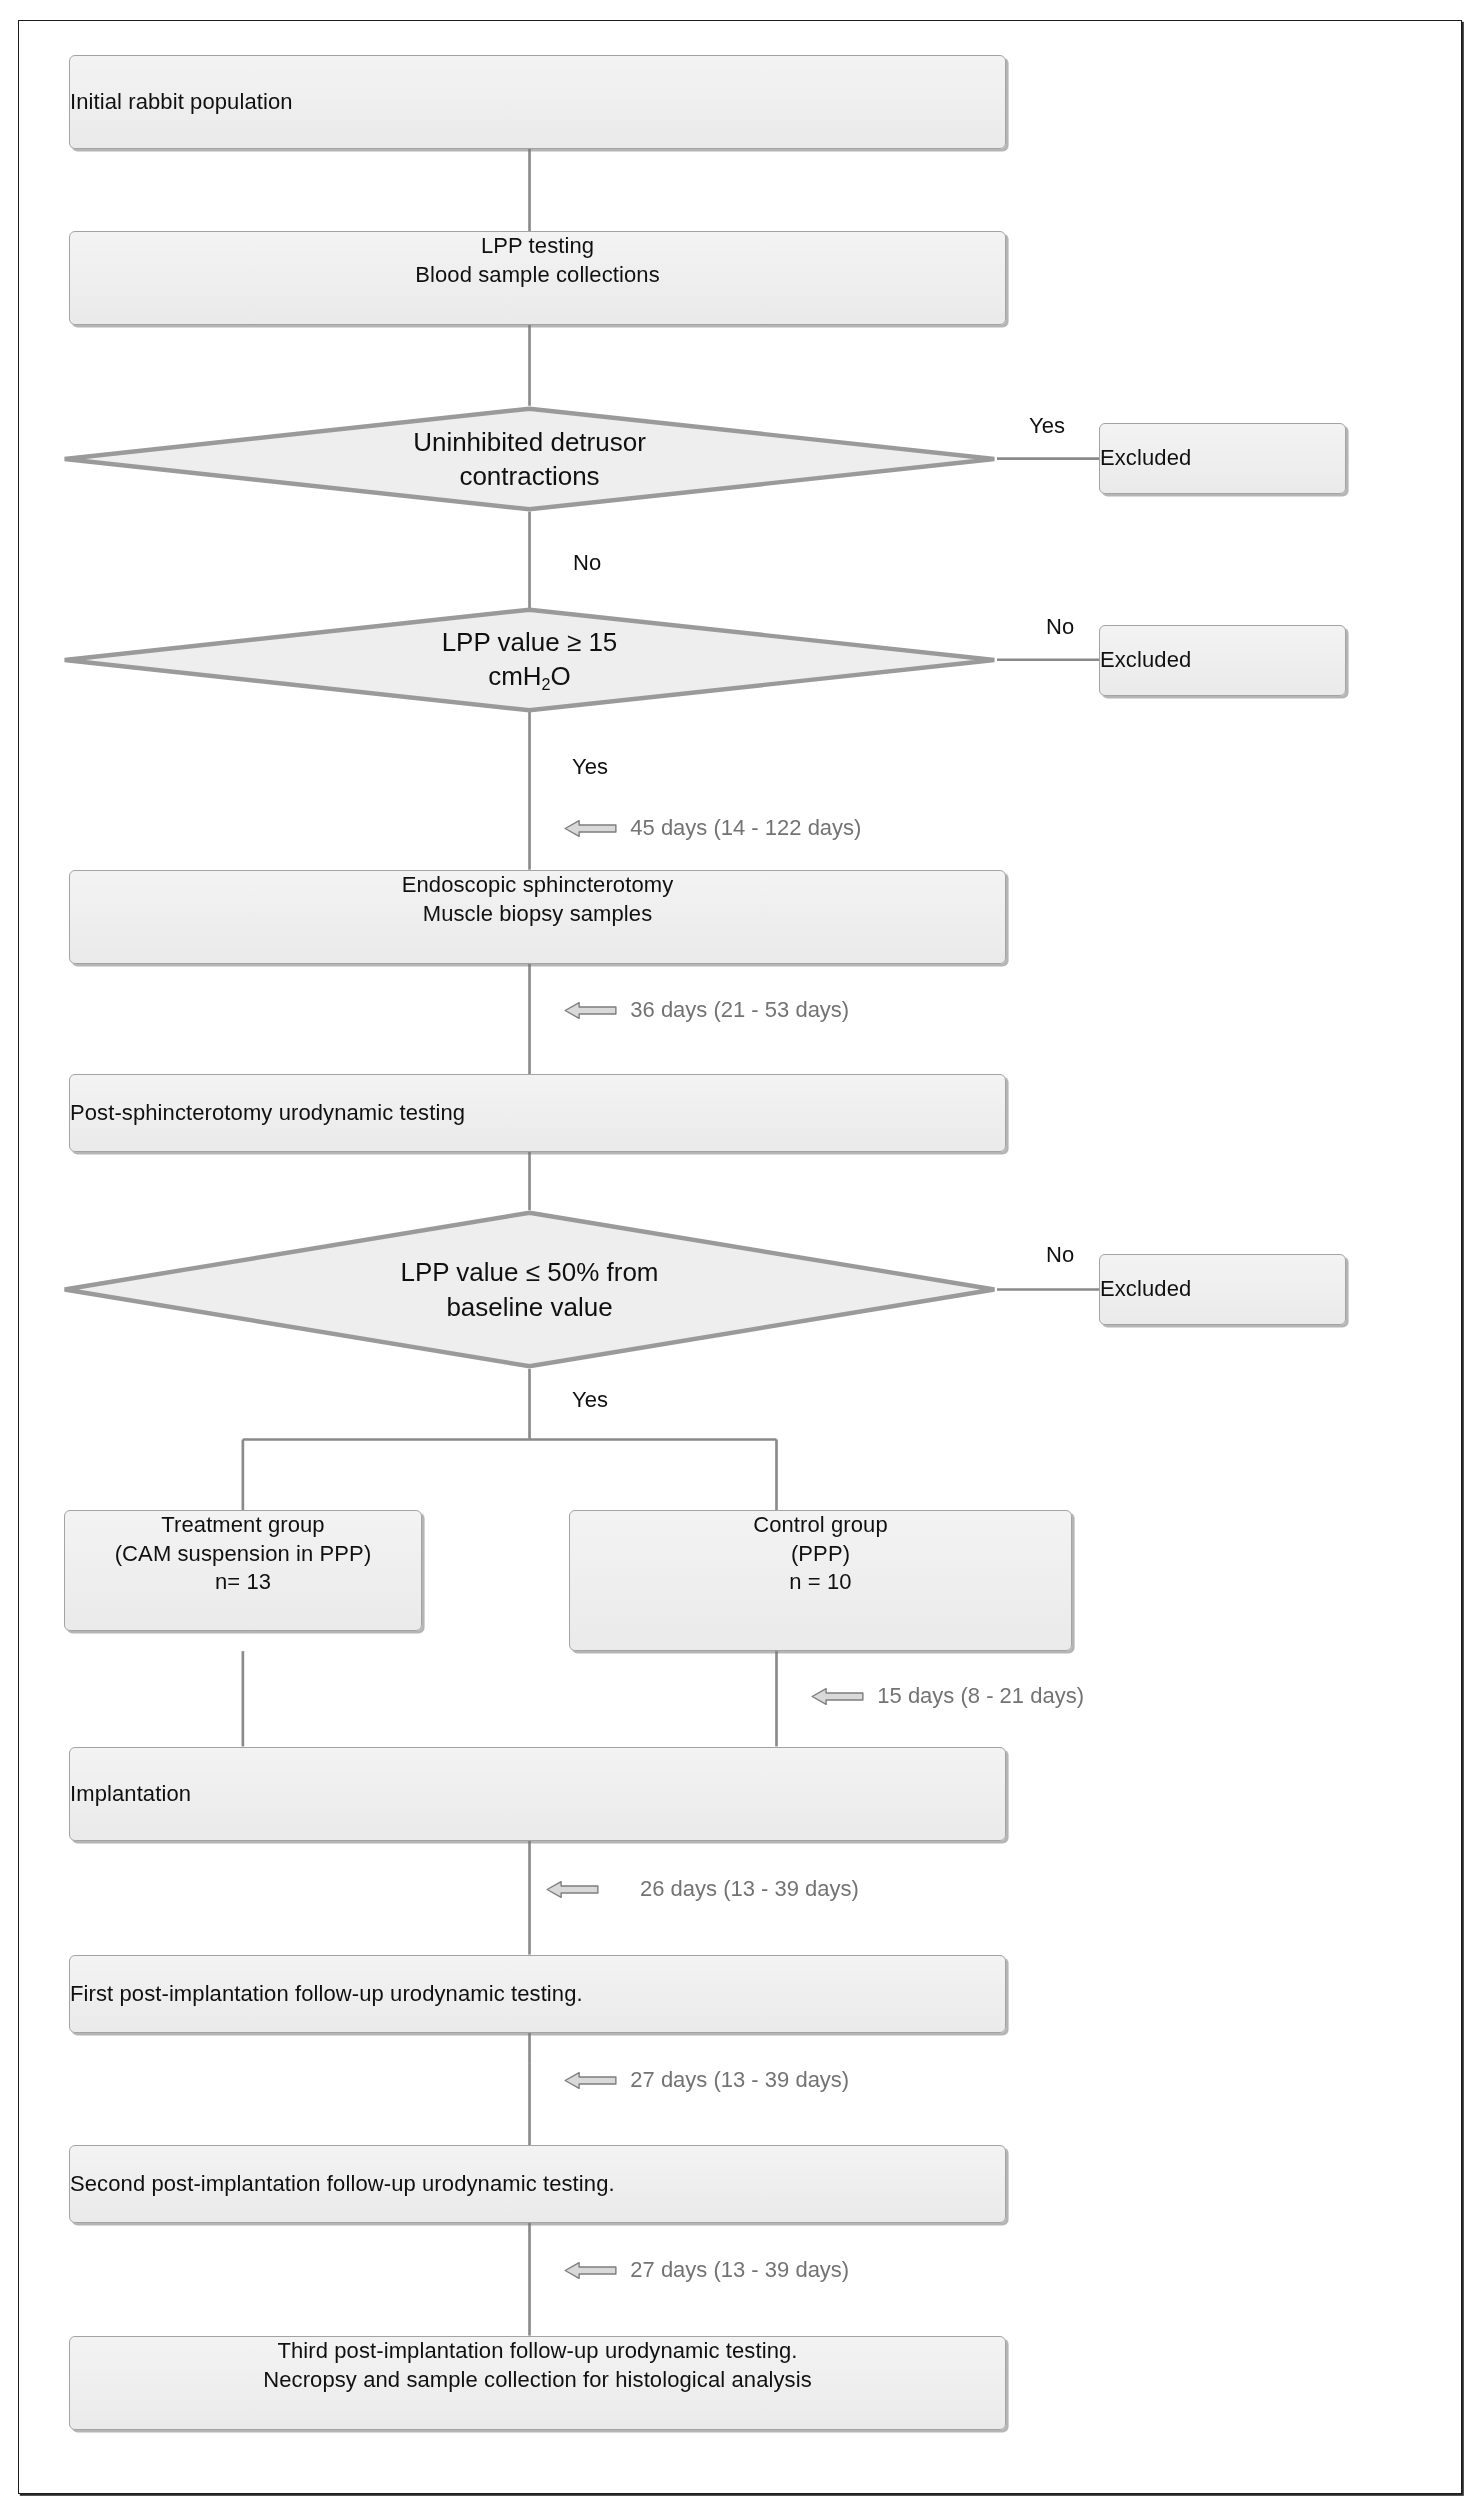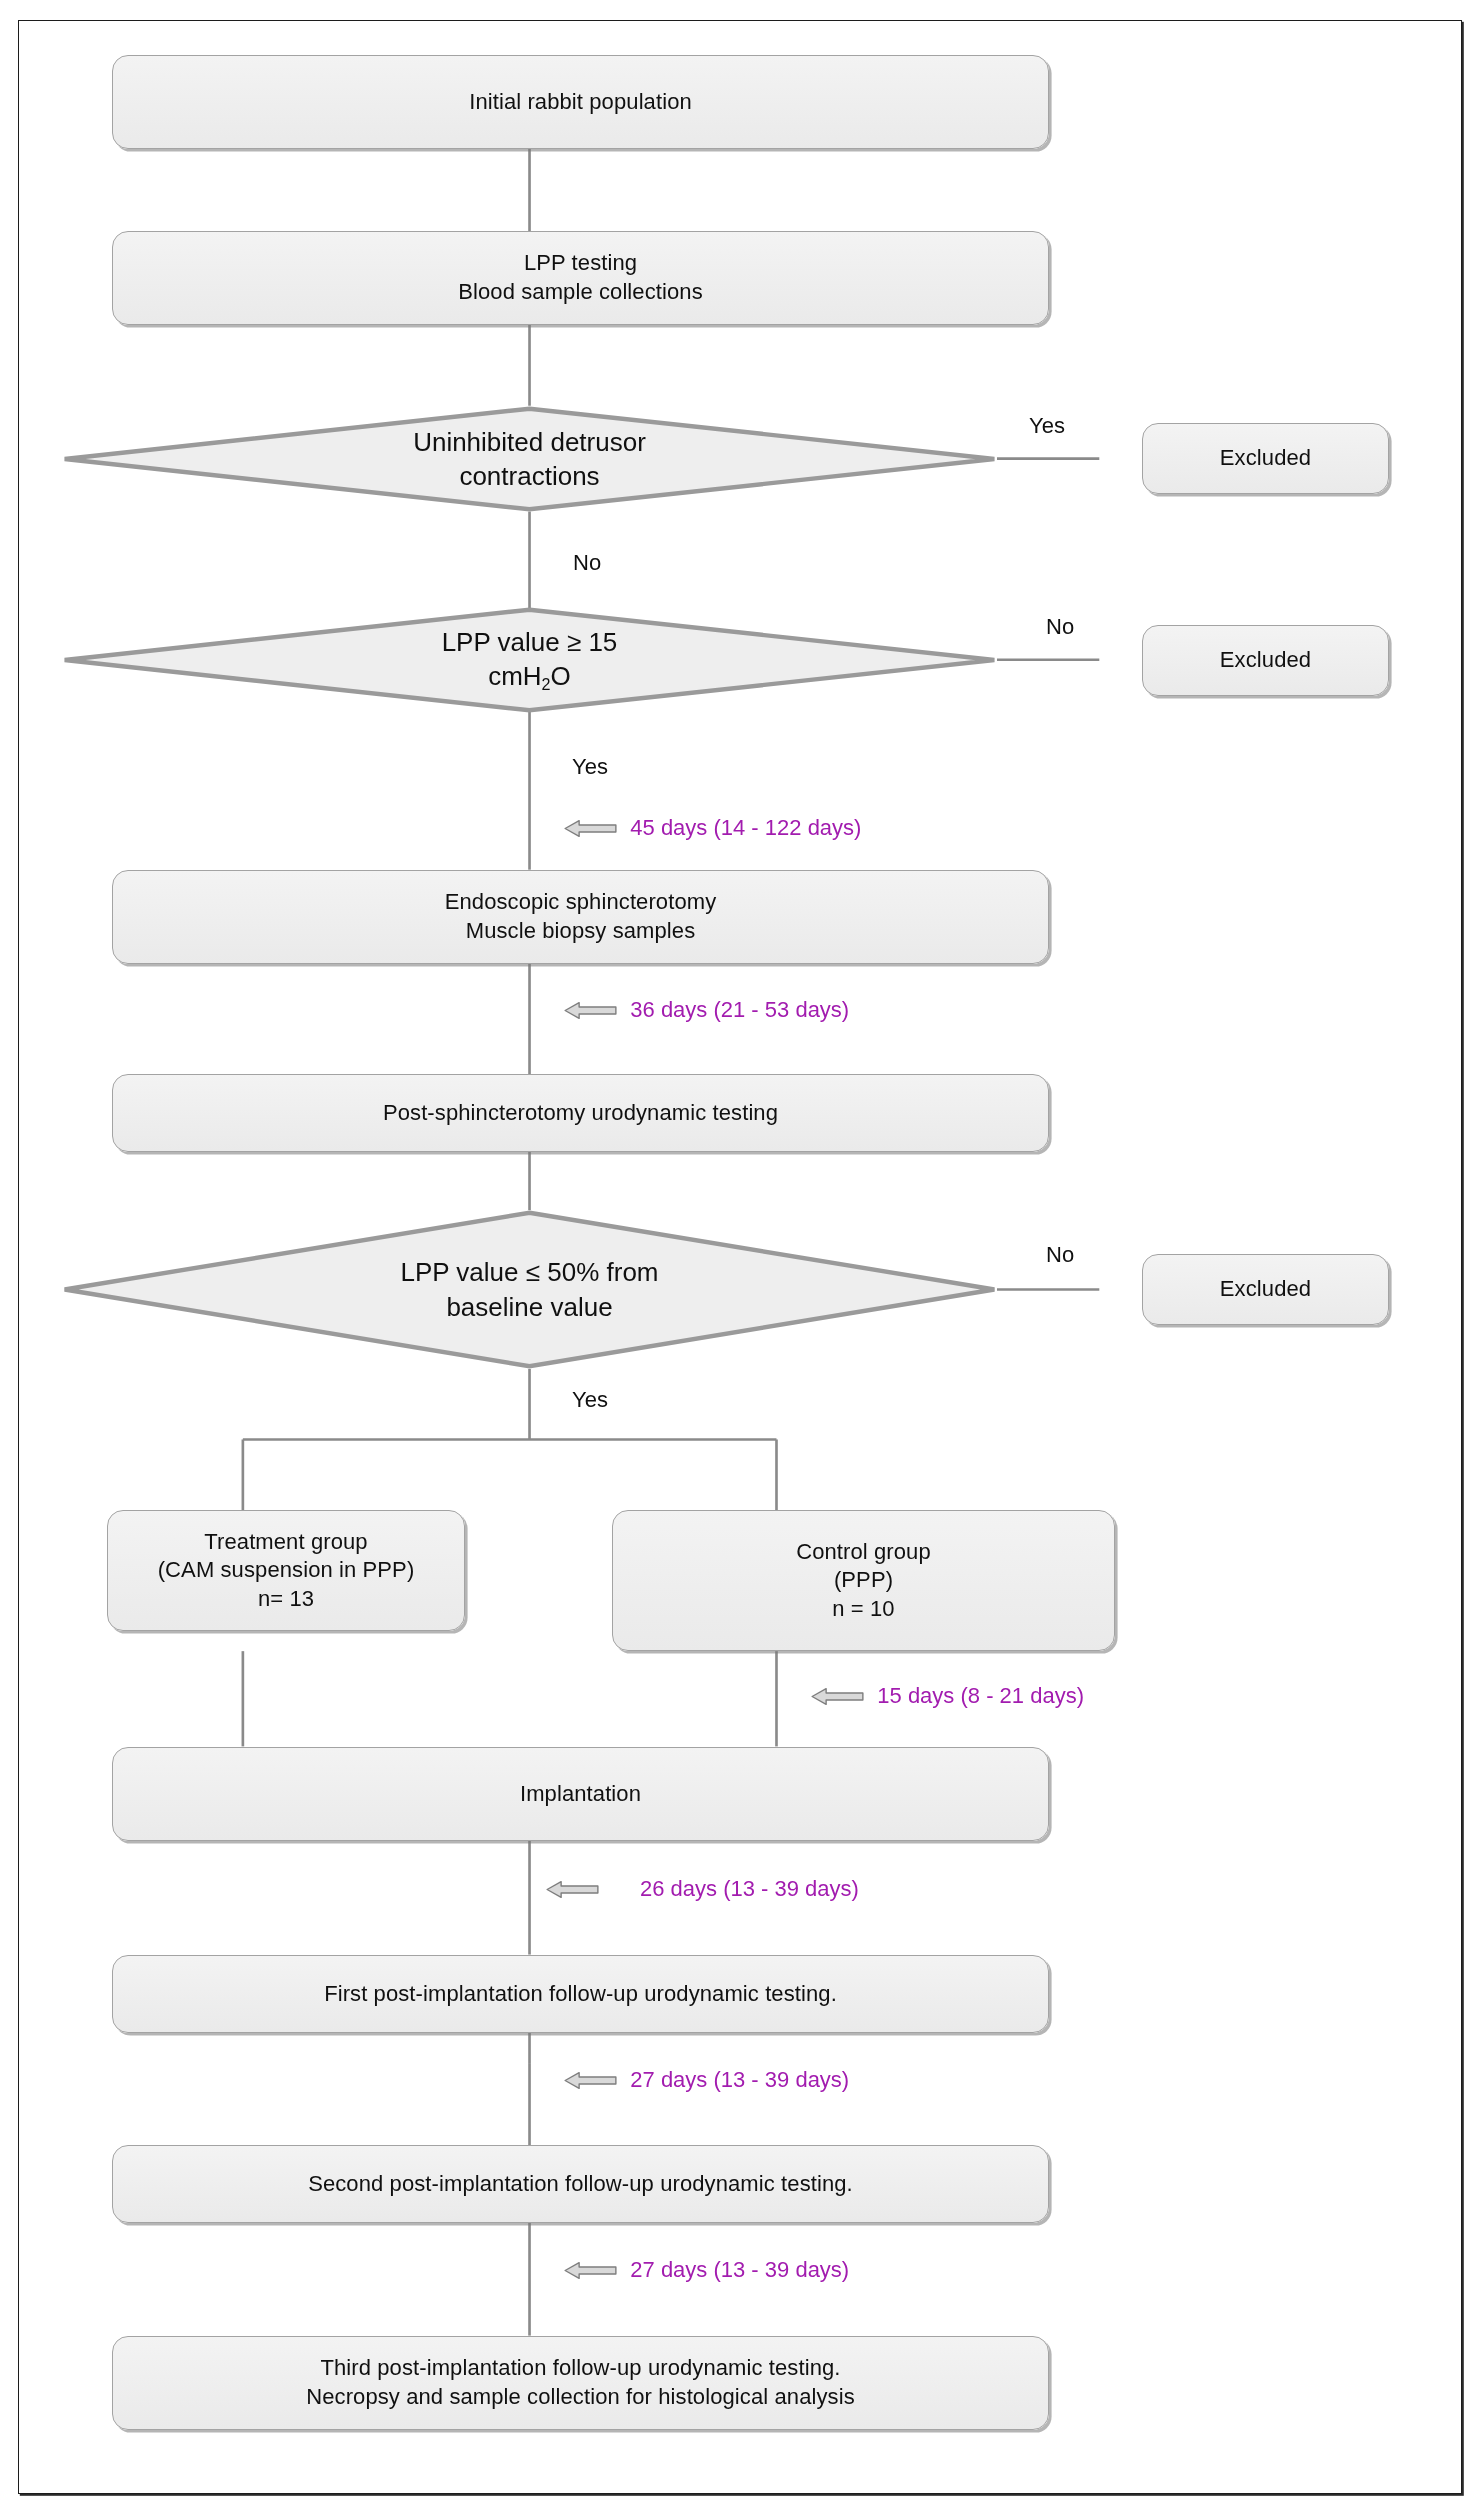--- a/index.html
+++ b/index.html
@@ -23,30 +23,29 @@
   }
   #canvas{position:absolute;left:0;top:0;width:1478px;height:2512px;}
   svg#wires{position:absolute;left:0;top:0;width:1478px;height:2512px;pointer-events:none;}
 
   
   .pbox{
     position:absolute;
     box-sizing:border-box;
     background:linear-gradient(180deg,#f3f3f3 0%,#eeeeee 55%,#eaeaea 100%);
     border:1.8px solid #a3a3a3;
-    border-radius:16px;
+    border-radius:6px;
     box-shadow:2.6px 2.6px 0 rgba(120,120,120,.55);
-    display:flex;align-items:center;justify-content:center;
+    display:flex;align-items:center;
     text-align:center;
     color:#101010;
     font-size:22px;
     line-height:1.30;
     letter-spacing:0.1px;
     z-index:3;
-    margin-left:43px;
   }
   .pbox .ln{display:block;}
 
   
   .dia{
     position:absolute;
     z-index:3;
   }
   .dia svg{position:absolute;left:0;top:0;}
   .dia .dtext{
@@ -60,21 +59,21 @@
   .elabel{
     position:absolute;
     font-size:22px;color:#101010;
     white-space:nowrap;
     z-index:4;
   }
   
   .ivl{
     position:absolute;
     display:flex;align-items:center;gap:12.3px;
-    font-size:22px;color:#a21caf;white-space:nowrap;
+    font-size:22px;color:#737373;white-space:nowrap;
     z-index:4;
   }
   .ivl .barrow{display:block;width:55px;height:21px;flex:0 0 55px;}
 </style>
 </head>
 <body>
 
 <div id="page">
   <div id="frame"></div>
 

